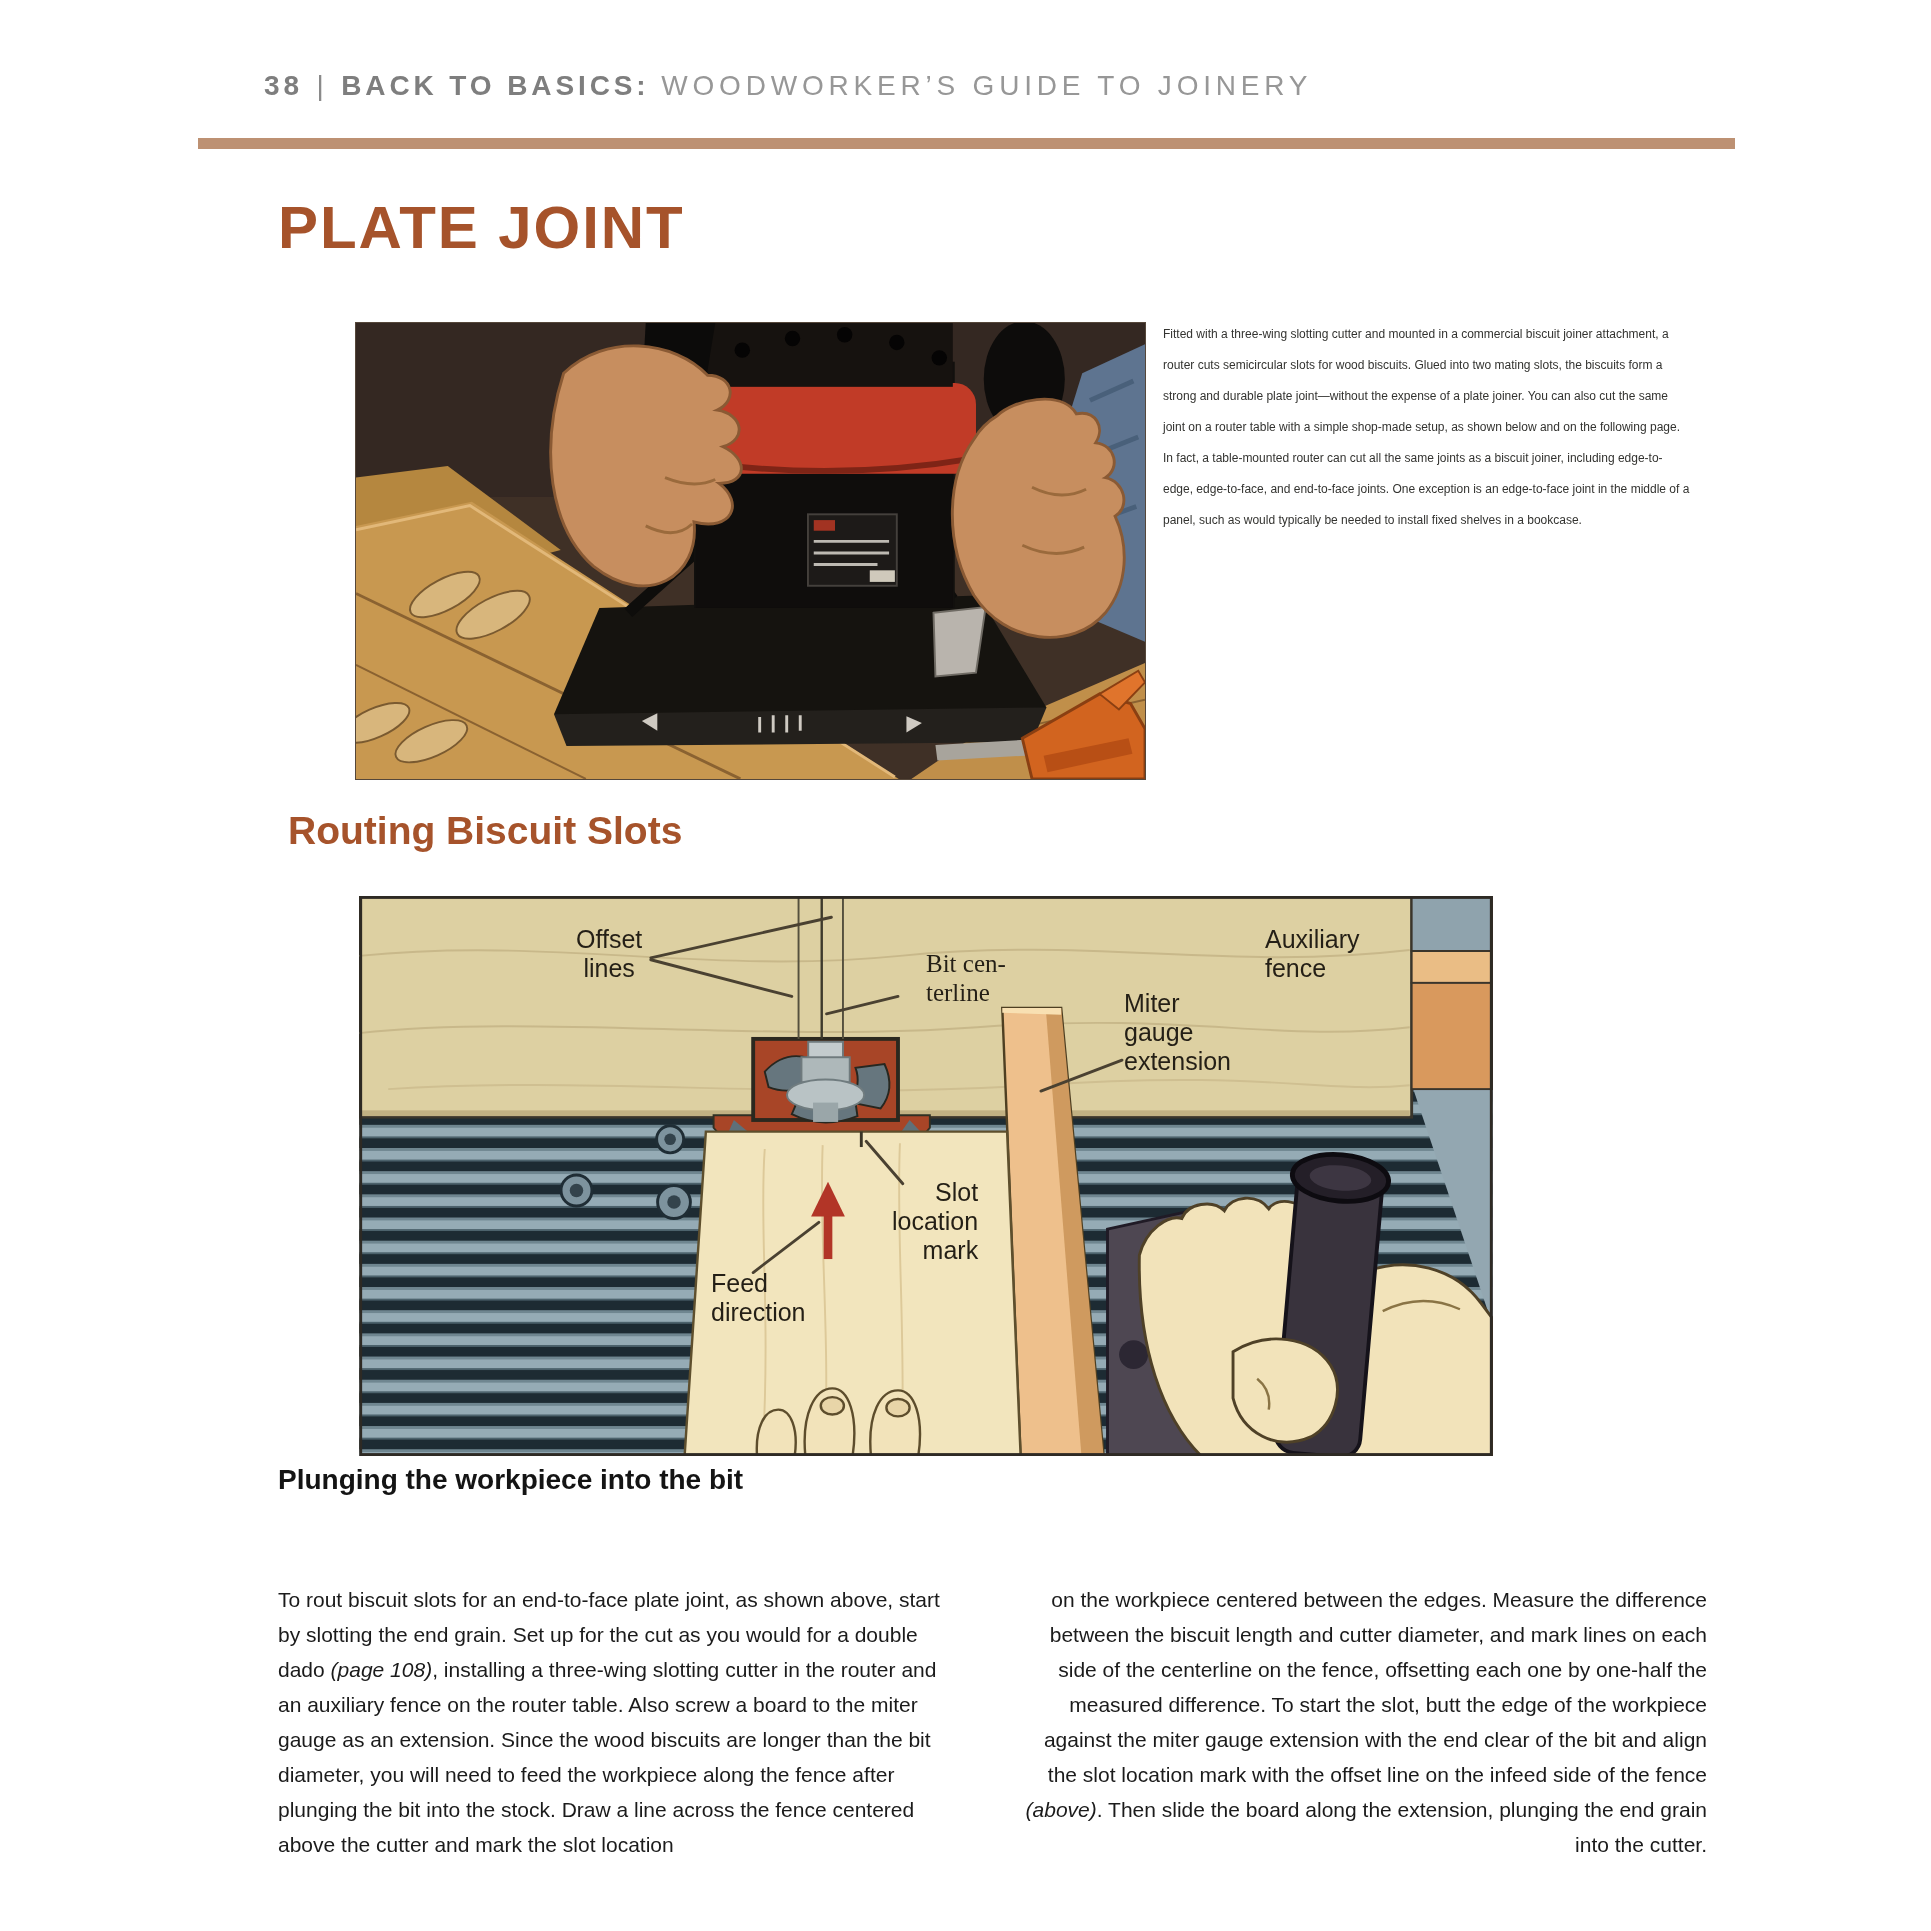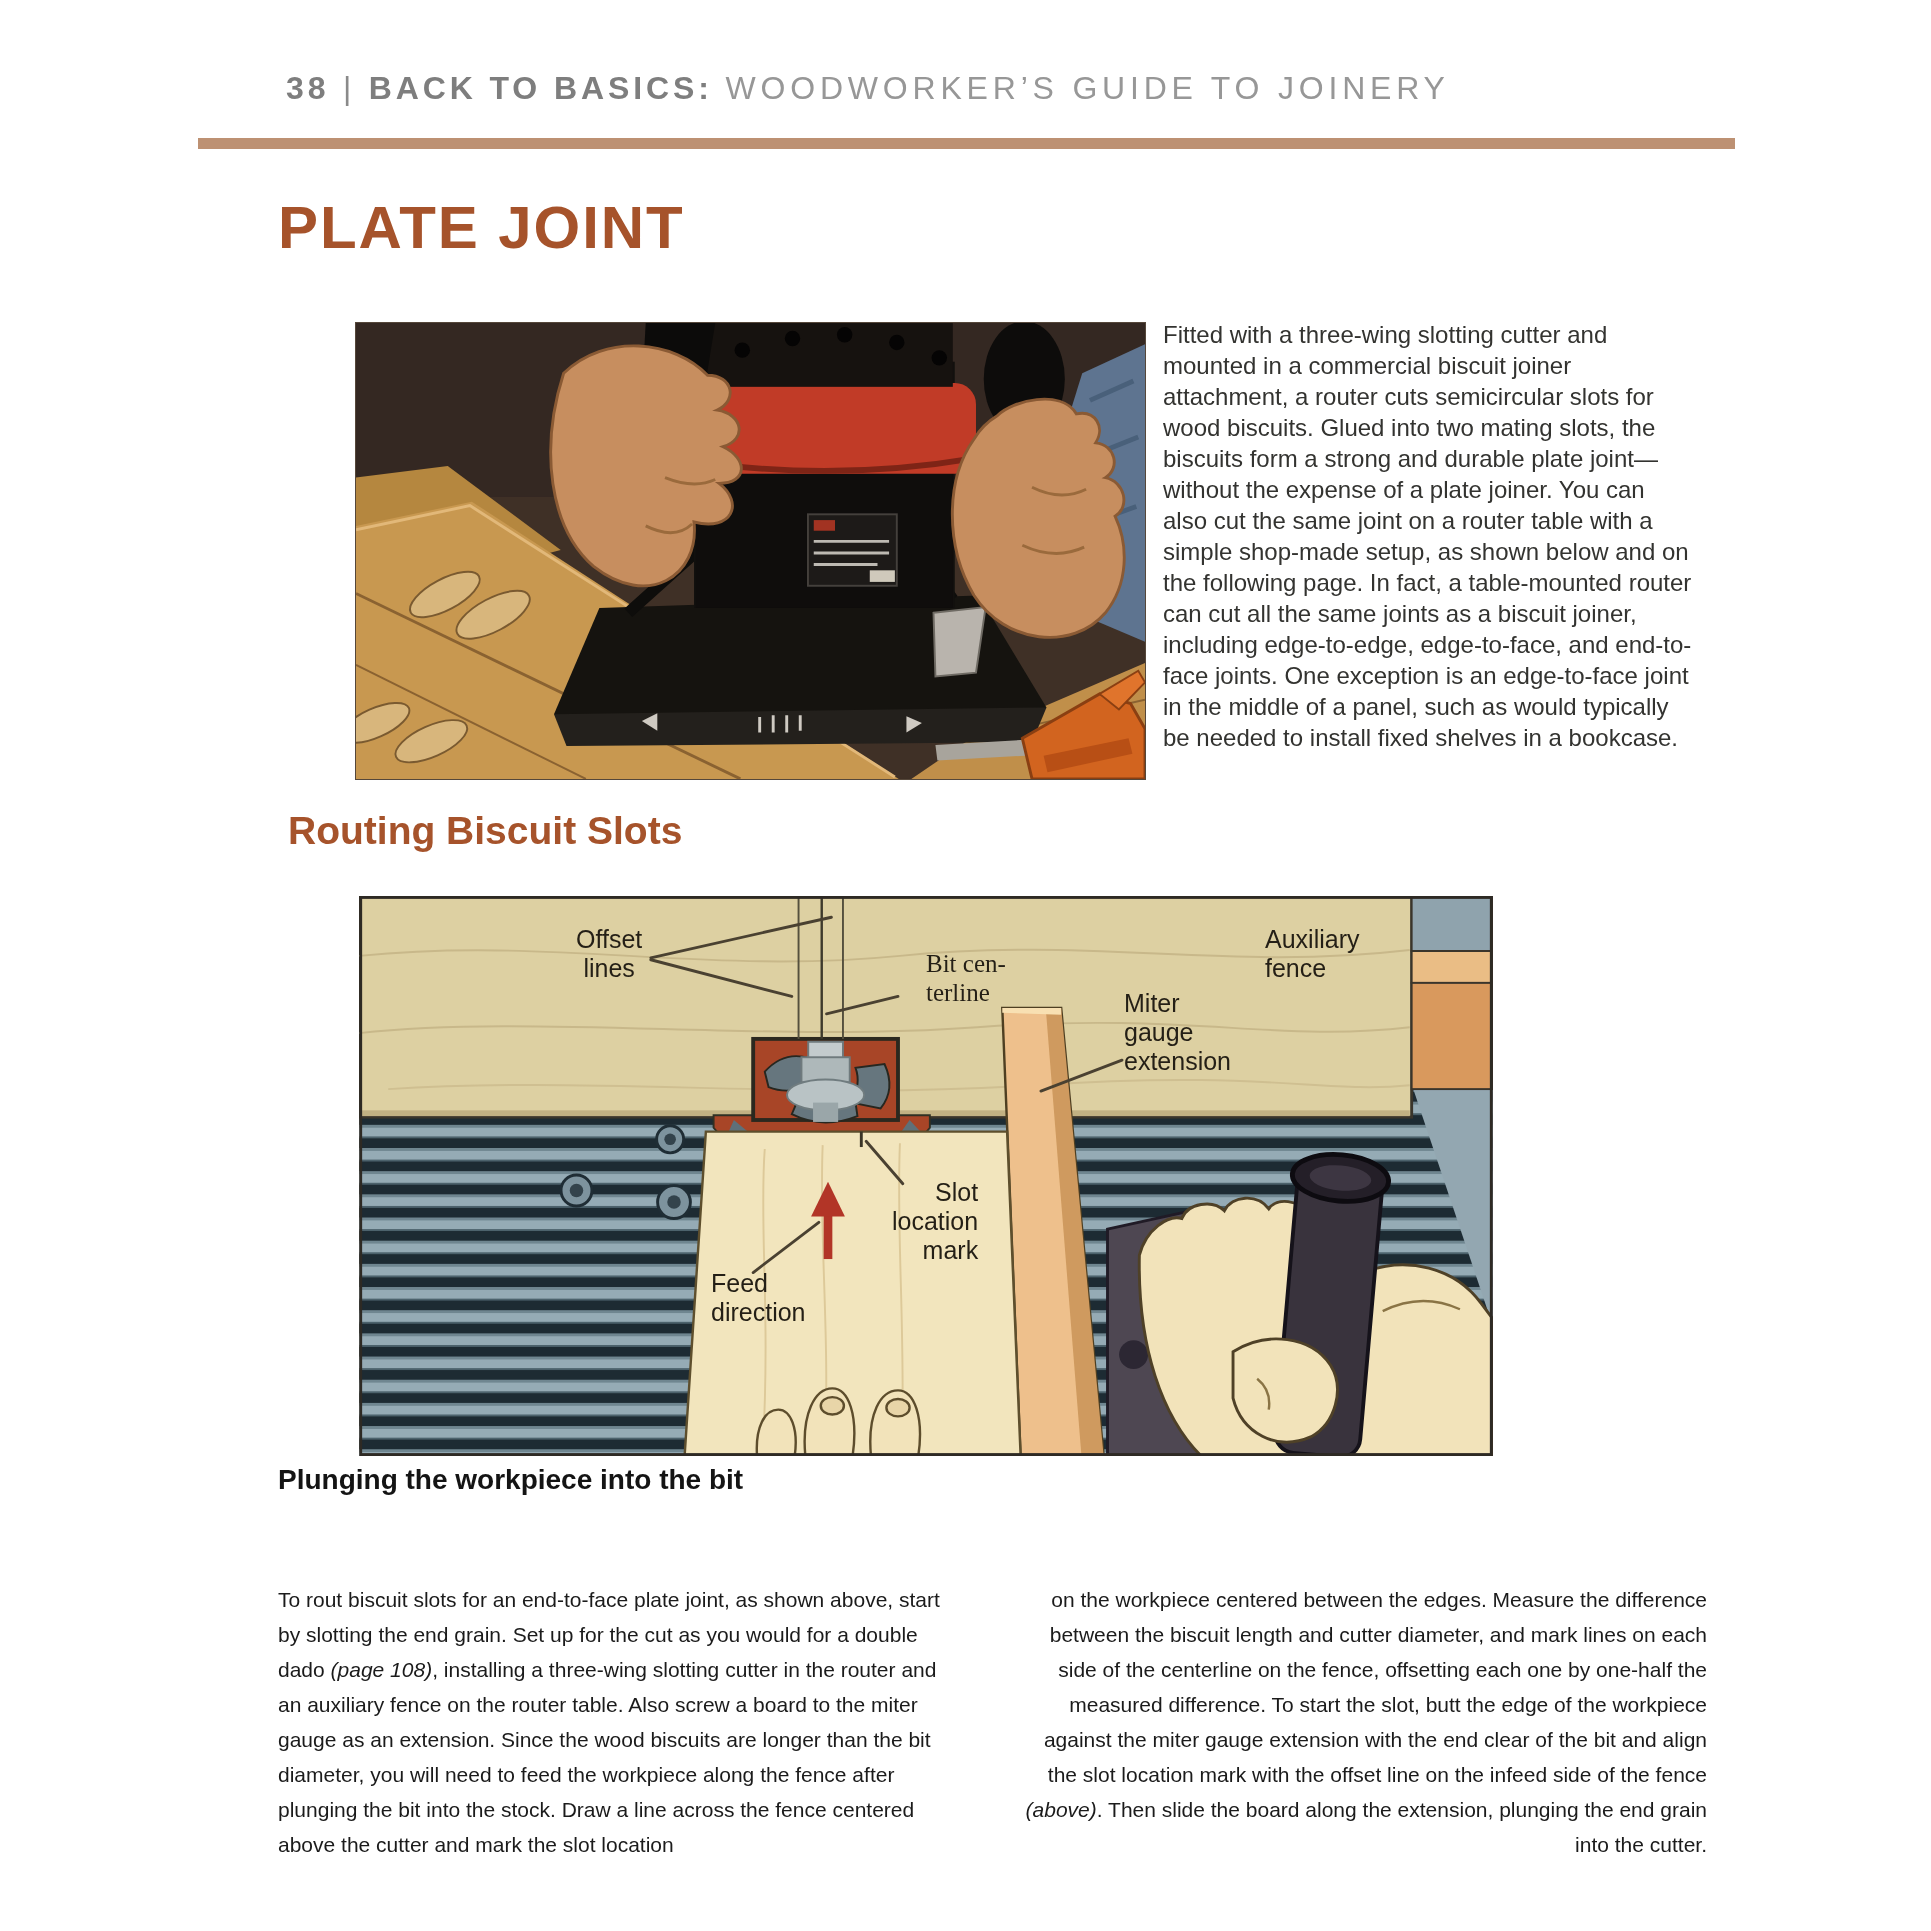--- a/index.html
+++ b/index.html
@@ -1,38 +1,38 @@
 <!DOCTYPE html>
 <html><head>
 <meta charset="utf-8">
 <style>
   html,body{margin:0;padding:0;background:#ffffff;}
   .page{position:relative;width:1931px;height:1931px;background:#ffffff;overflow:hidden;
         font-family:"Liberation Sans",sans-serif;}
 
   
-  .runhead{position:absolute;left:286px;top:70px;font-size:32px;letter-spacing:3.9px;
+  .runhead{position:absolute;left:264px;top:70px;font-size:28px;letter-spacing:3.9px;
            color:#8a8a8a;white-space:nowrap;}
   .runhead .bold{font-weight:bold;color:#7e7e7e;}
   .runhead .light{font-weight:normal;color:#979797;letter-spacing:4.8px;}
   .runhead .bar{margin:0 13.5px;color:#8a8a8a;font-weight:normal;}
   .rule{position:absolute;left:198px;top:138px;width:1537px;height:10.6px;background:#bd9173;}
 
   
   .title{position:absolute;left:278px;top:193px;font-size:60px;font-weight:bold;
          letter-spacing:1.9px;color:#a6532b;}
   .subhead{position:absolute;left:278px;top:809px;font-size:39px;font-weight:bold;
            color:#a6532b;margin-left:10px;}
 
   
   .photo{position:absolute;left:355px;top:322px;width:789px;height:456px;
          border:1.9px solid #55473a;box-sizing:content-box;background:#3f3026;}
 
   
-  .intro{position:absolute;left:1163px;top:319px;width:529px;font-size:24px;
+  .intro{position:absolute;left:1163px;top:319px;width:529px;font-size:12px;
          line-height:31px;color:#333330;}
 
   
   .diagram{position:absolute;left:359px;top:896px;width:1134px;height:560px;}
   .diagram svg{display:block;}
   .dlabel{position:absolute;font-size:25px;line-height:29px;color:#241f16;
           white-space:pre-line;}
 
   
   .cap-head{position:absolute;left:278px;top:1464px;font-size:28px;font-weight:bold;color:#141414;}

